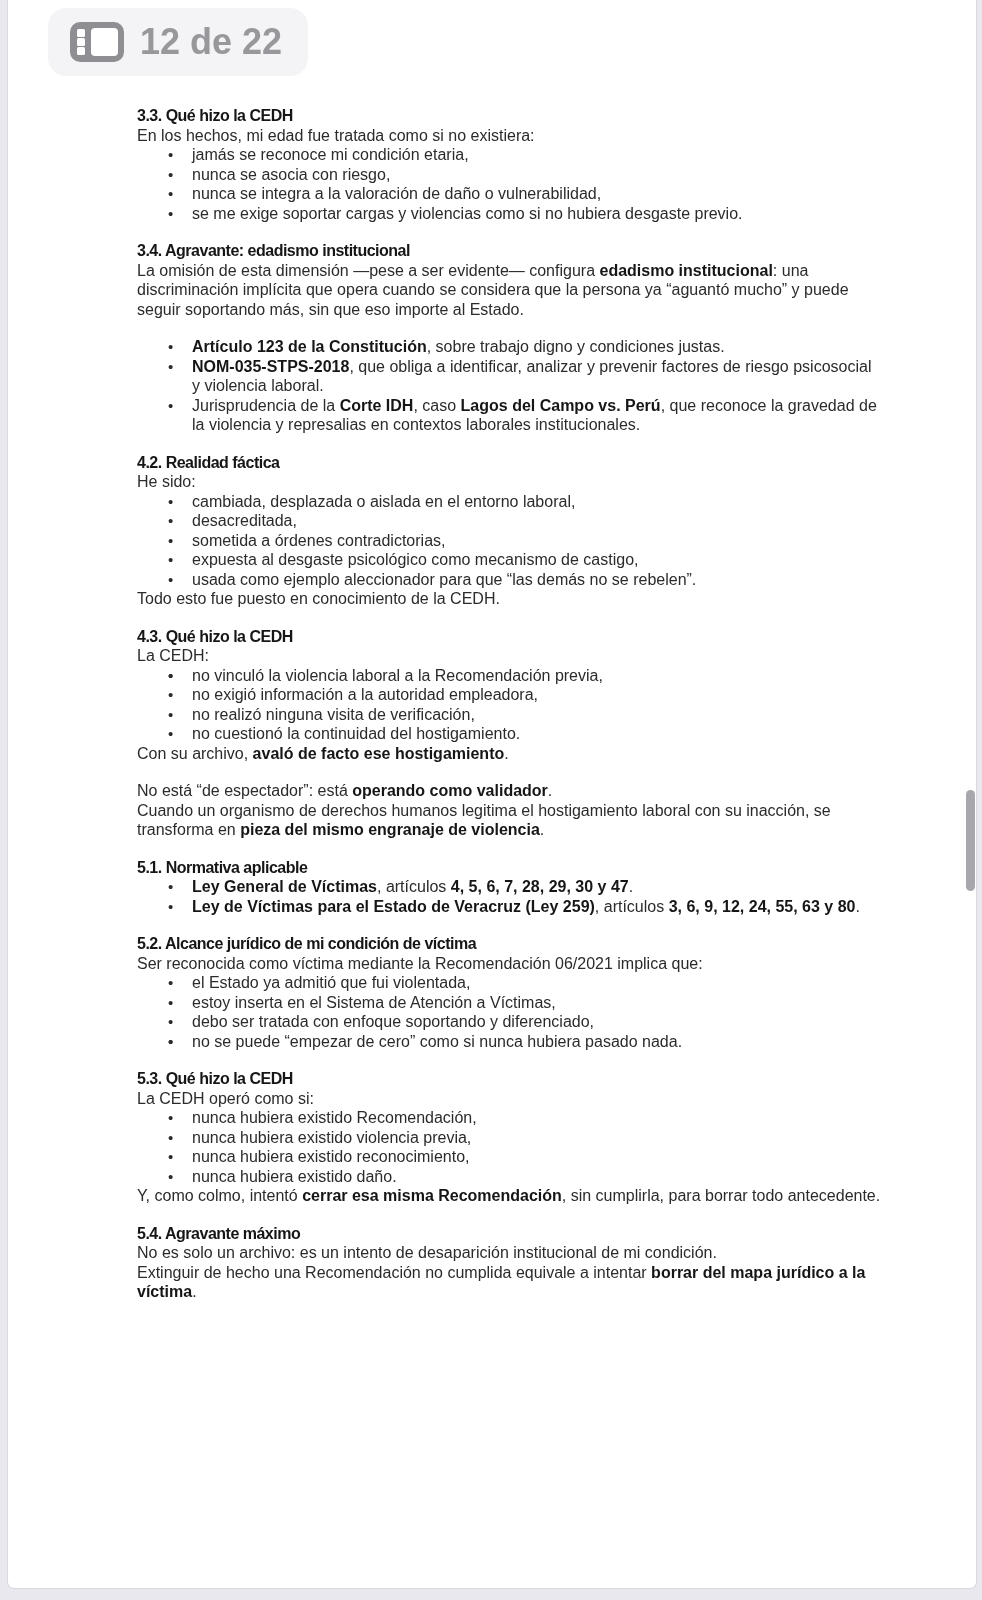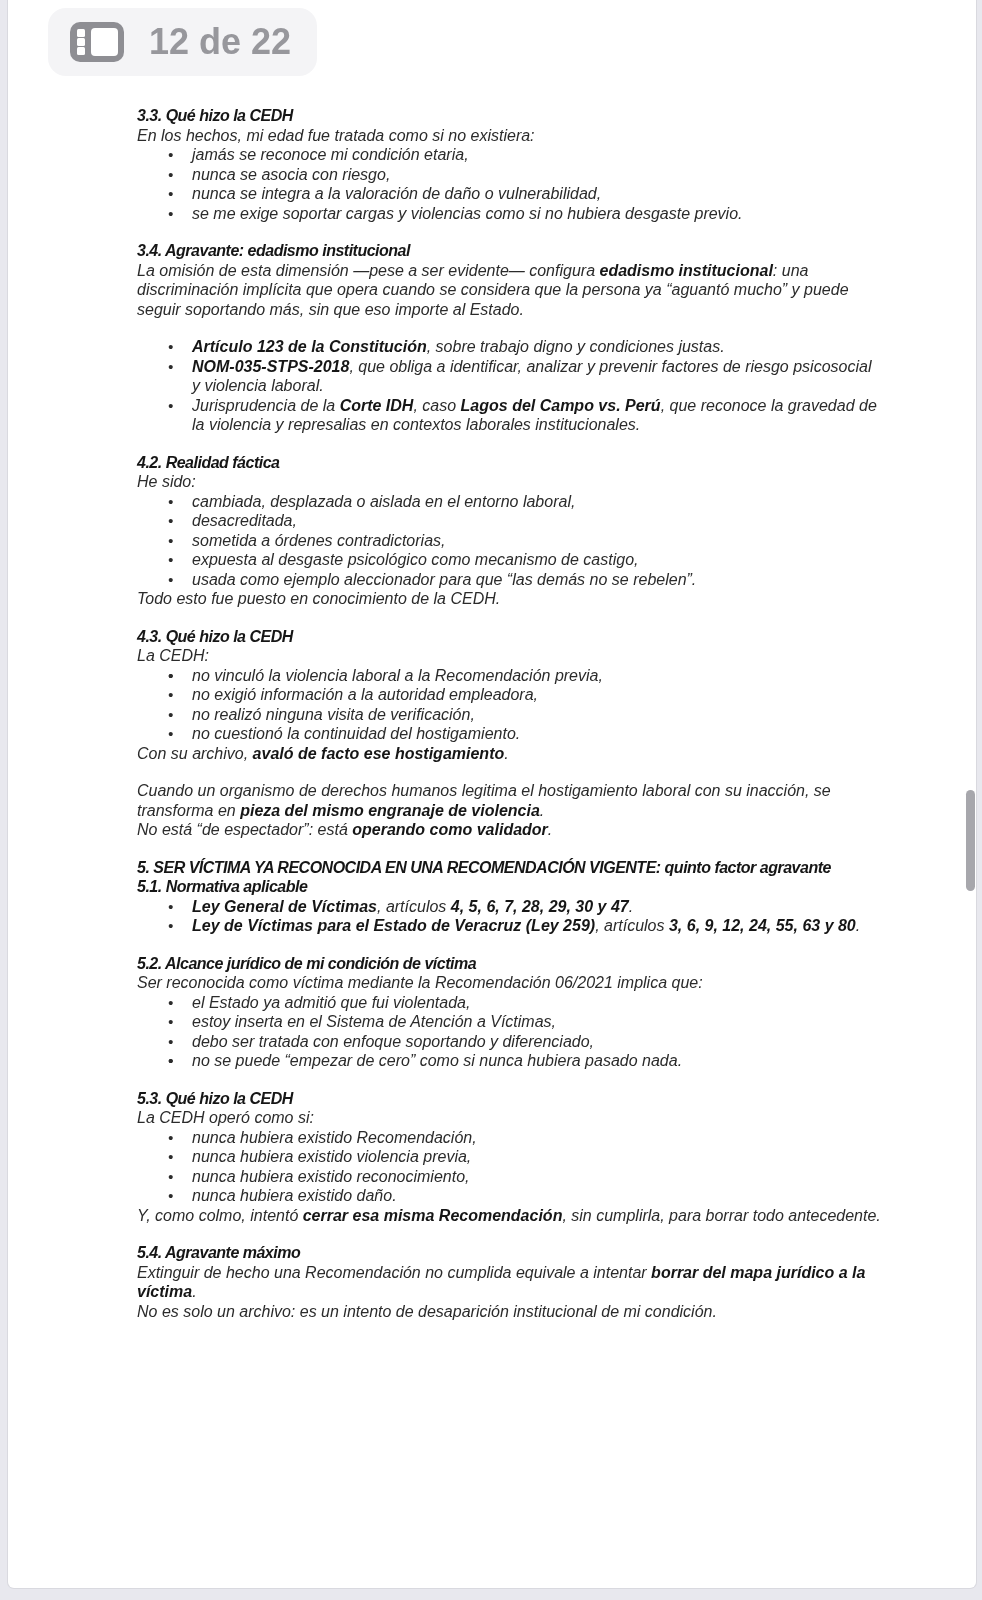--- a/index.html
+++ b/index.html
@@ -12,33 +12,33 @@
     background:var(--frame_bg);
     font-family:"Liberation Sans","DejaVu Sans",sans-serif;
   }
   .page{
     position:absolute;left:8px;top:0;right:6px;bottom:12px;
     background:var(--page_bg);
     border-radius:0 0 6px 6px;
     box-shadow:0 0 0 1px var(--edge);
   }
   .badge{
-    display:inline-flex;align-items:flex-start;gap:25px;
+    display:inline-flex;align-items:flex-start;gap:16px;
     margin:8px 0 0 40px;padding:14px 26px 14px 22px;
     background:var(--badge_bg);border-radius:18px;border:none;cursor:pointer;
   }
   .badge-label{
     font-size:36px;font-weight:700;color:var(--badge_fg);line-height:40px;
     font-family:"Liberation Sans","DejaVu Sans",sans-serif;
   }
   .content{
     margin:30px 95px 0 129px;
     font-size:16px;line-height:19.5px;color:var(--text);
   }
-  .sec{margin-top:18px;font-style:italic;}
+  .sec{margin-top:18px;}
   .sec:first-child{margin-top:0;}
   .h{font-weight:700;color:var(--heading);letter-spacing:-0.5px;}
   .p{}
   b{font-weight:700;color:var(--heading);}
   .li{position:relative;padding-left:55px;}
   .li .dot{position:absolute;left:31px;top:0;font-size:15px;}
   .scroll-thumb{
     position:absolute;right:7px;top:790px;width:9px;height:101px;
     background:var(--scrollbar);border-radius:5px;cursor:grab;
   }
@@ -93,25 +93,24 @@
         <div class="h"><b>4.3. Qué hizo la CEDH</b></div>
         <div class="p">La CEDH:</div>
         <div class="li"><span class="dot">•</span></div>
         <div class="li"><span class="dot">•</span><span class="li-text">no vinculó la violencia laboral a la Recomendación previa,</span></div>
         <div class="li"><span class="dot">•</span><span class="li-text">no exigió información a la autoridad empleadora,</span></div>
         <div class="li"><span class="dot">•</span><span class="li-text">no realizó ninguna visita de verificación,</span></div>
         <div class="li"><span class="dot">•</span><span class="li-text">no cuestionó la continuidad del hostigamiento.</span></div>
         <div class="p">Con su archivo, <b>avaló de facto ese hostigamiento</b>.</div>
       </section>
       <section class="sec">
+        <div class="p">No está “de espectador”: está <b>operando como validador</b>.</div>
         <div class="p">Cuando un organismo de derechos humanos legitima el hostigamiento laboral con su inacción, se transforma en <b>pieza del mismo engranaje de violencia</b>.</div>
-        <div class="p">No está “de espectador”: está <b>operando como validador</b>.</div>
       </section>
       <section class="sec">
-        <div class="h"><b>5. SER VÍCTIMA YA RECONOCIDA EN UNA RECOMENDACIÓN VIGENTE: quinto factor agravante</b></div>
         <div class="h"><b>5.1. Normativa aplicable</b></div>
         <div class="li"><span class="dot">•</span><span class="li-text"><b>Ley General de Víctimas</b>, artículos <b>4, 5, 6, 7, 28, 29, 30 y 47</b>.</span></div>
         <div class="li"><span class="dot">•</span><span class="li-text"><b>Ley de Víctimas para el Estado de Veracruz (Ley 259)</b>, artículos <b>3, 6, 9, 12, 24, 55, 63 y 80</b>.</span></div>
       </section>
       <section class="sec">
         <div class="h"><b>5.2. Alcance jurídico de mi condición de víctima</b></div>
         <div class="p">Ser reconocida como víctima mediante la Recomendación 06/2021 implica que:</div>
         <div class="li"><span class="dot">•</span><span class="li-text">el Estado ya admitió que fui violentada,</span></div>
         <div class="li"><span class="dot">•</span><span class="li-text">estoy inserta en el Sistema de Atención a Víctimas,</span></div>
         <div class="li"><span class="dot">•</span><span class="li-text">debo ser tratada con enfoque soportando y diferenciado,</span></div>
@@ -122,20 +121,20 @@
         <div class="h"><b>5.3. Qué hizo la CEDH</b></div>
         <div class="p">La CEDH operó como si:</div>
         <div class="li"><span class="dot">•</span><span class="li-text">nunca hubiera existido Recomendación,</span></div>
         <div class="li"><span class="dot">•</span><span class="li-text">nunca hubiera existido violencia previa,</span></div>
         <div class="li"><span class="dot">•</span><span class="li-text">nunca hubiera existido reconocimiento,</span></div>
         <div class="li"><span class="dot">•</span><span class="li-text">nunca hubiera existido daño.</span></div>
         <div class="p">Y, como colmo, intentó <b>cerrar esa misma Recomendación</b>, sin cumplirla, para borrar todo antecedente.</div>
       </section>
       <section class="sec">
         <div class="h"><b>5.4. Agravante máximo</b></div>
+        <div class="p">No es solo un archivo: es un intento de desaparición institucional de mi condición.</div>
         <div class="p">Extinguir de hecho una Recomendación no cumplida equivale a intentar <b>borrar del mapa jurídico a la víctima</b>.</div>
-        <div class="p">No es solo un archivo: es un intento de desaparición institucional de mi condición.</div>
       </section>
     </div>
 
 </div>
 
 <div class="scroll-thumb"></div>
 
 </body></html>

